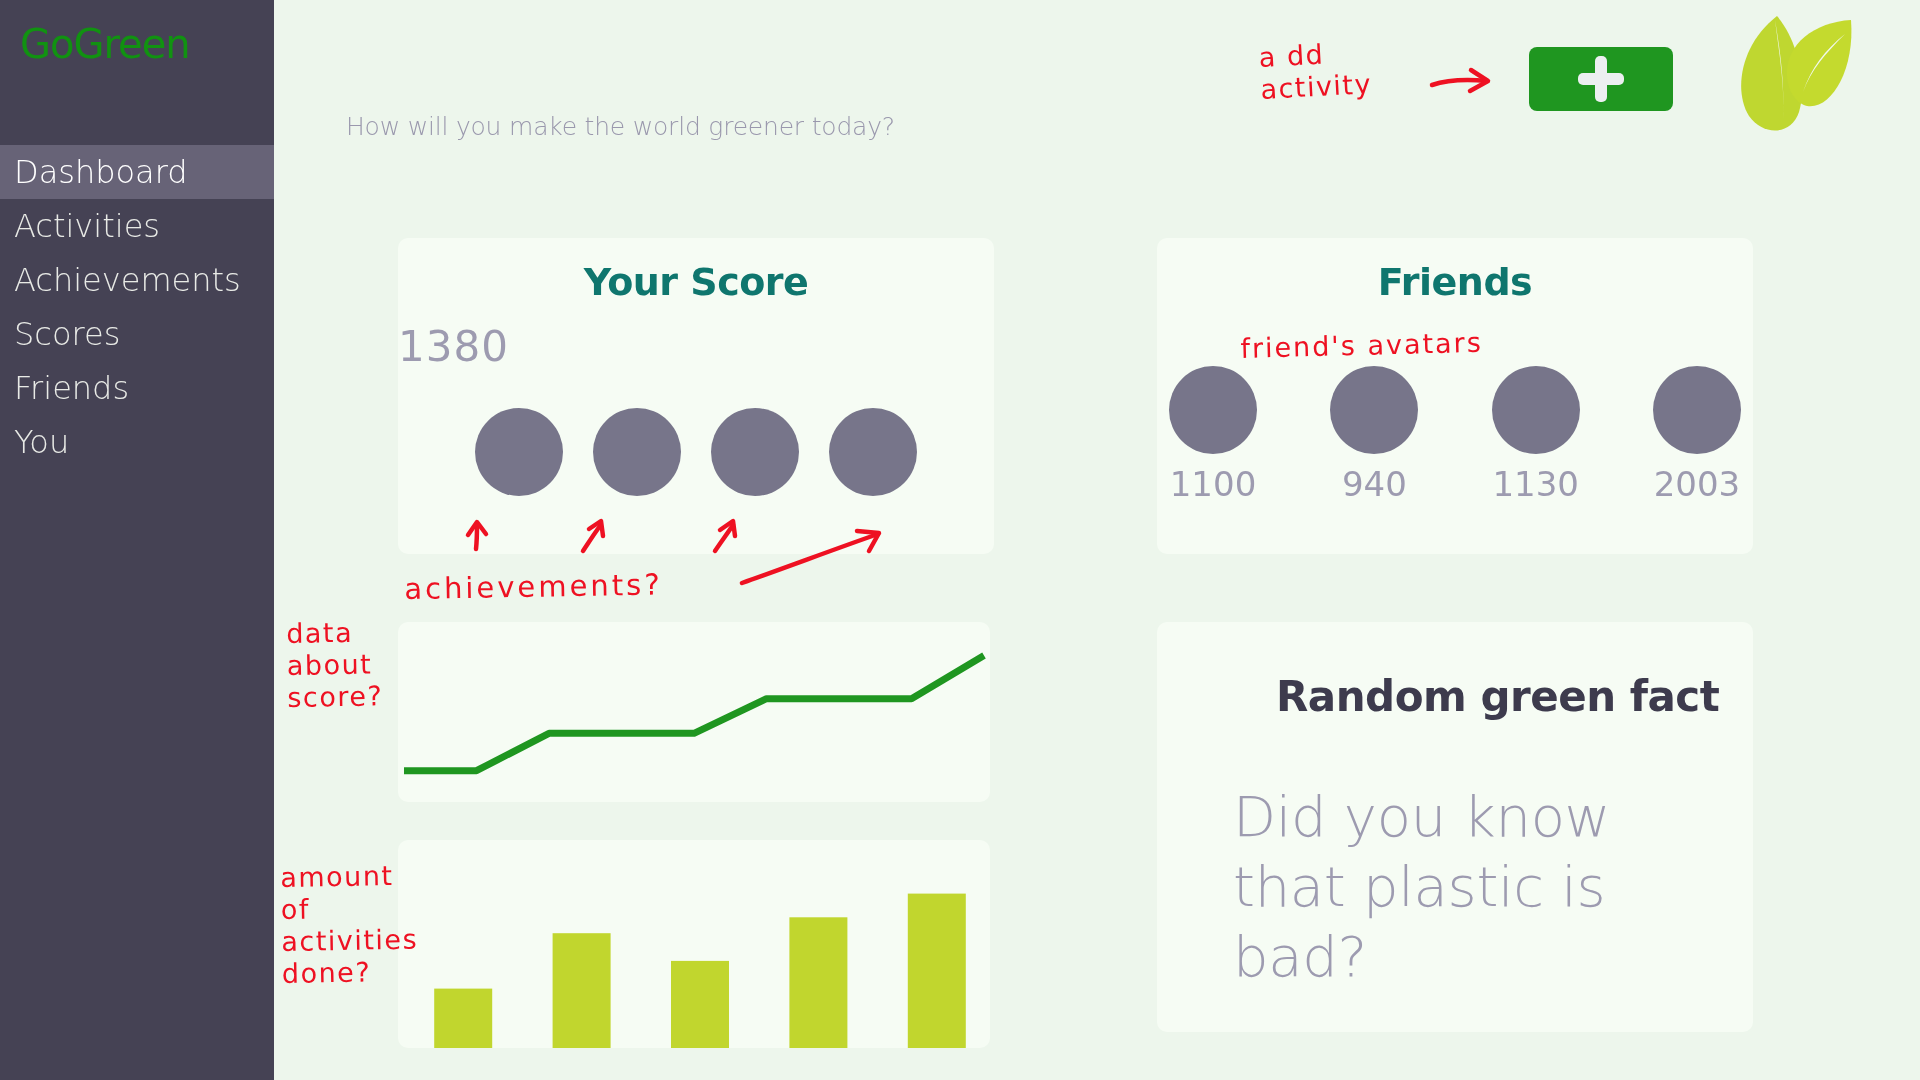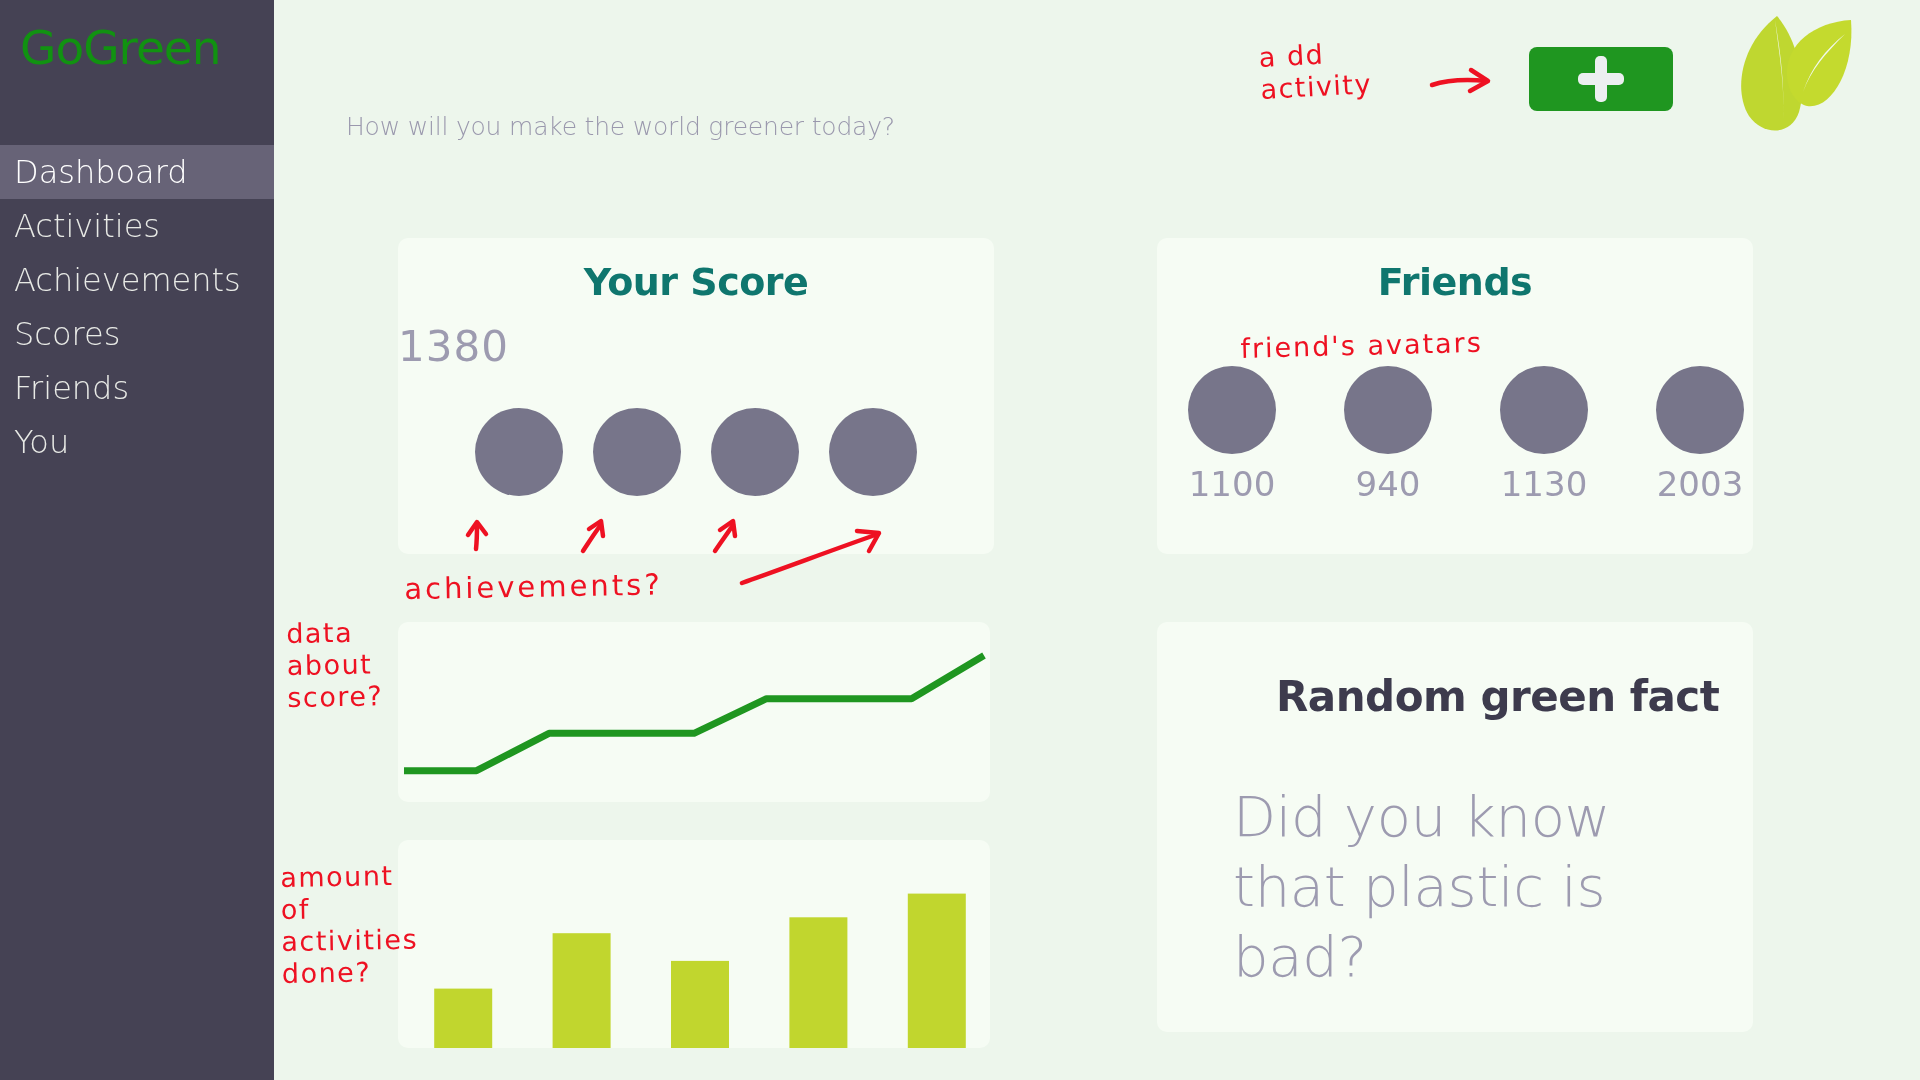--- a/index.html
+++ b/index.html
@@ -28,21 +28,21 @@
     top: 0;
     width: 274px;
     height: 1080px;
     background: #454254;
   }
   .brand {
     position: absolute;
     left: 20px;
     top: 24px;
     font-family: "DejaVu Sans", sans-serif;
-    font-size: 47px;
+    font-size: 40px;
     font-weight: 400;
     letter-spacing: -1px;
     color: #119211;
     line-height: 1;
     white-space: nowrap;
     text-align: right;
   }
   .nav {
     position: absolute;
     left: 0;
@@ -177,25 +177,25 @@
   }
   .badge-circle {
     width: 88px;
     height: 88px;
     border-radius: 50%;
     background: #77758a;
   }
 
   .friend-row {
     position: absolute;
-    left: 11px;
+    left: 0;
     top: 128px;
     width: 100%;
     display: flex;
-    justify-content: center;
+    justify-content: space-between;
     gap: 44px;
   }
   .friend-col {
     width: 112px;
     text-align: center;
   }
   .friend-avatar {
     width: 88px;
     height: 88px;
     border-radius: 50%;

